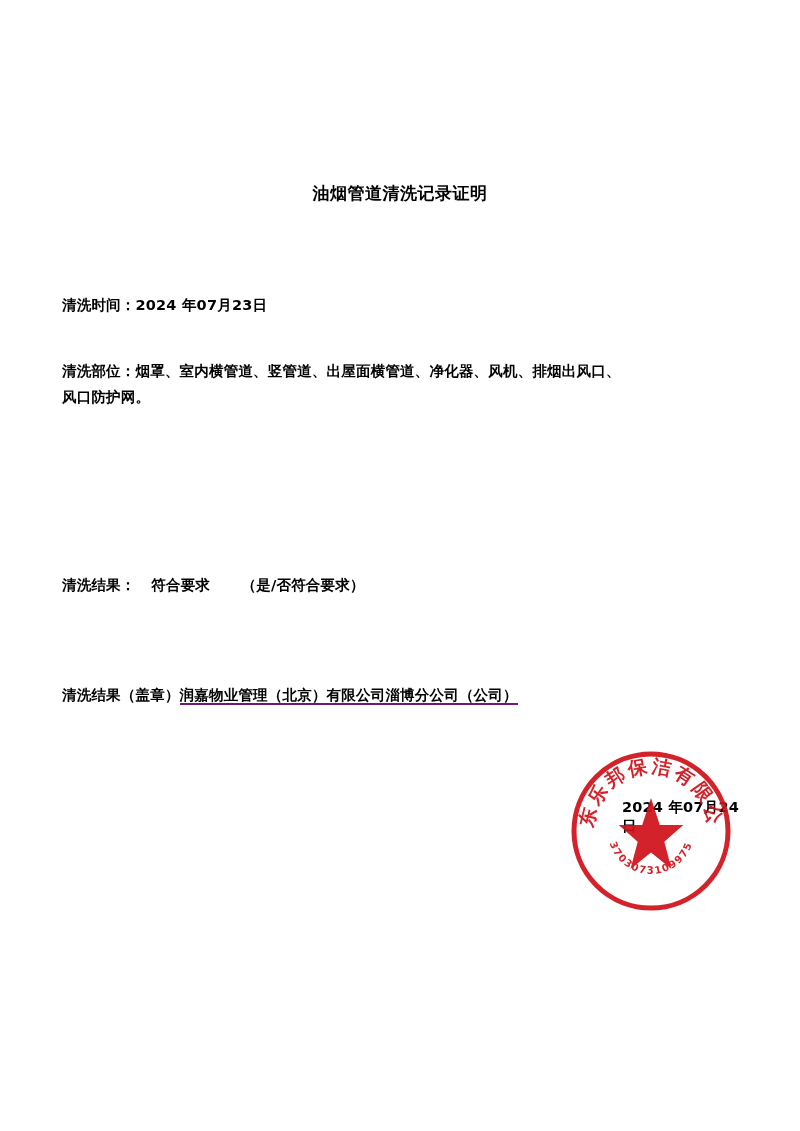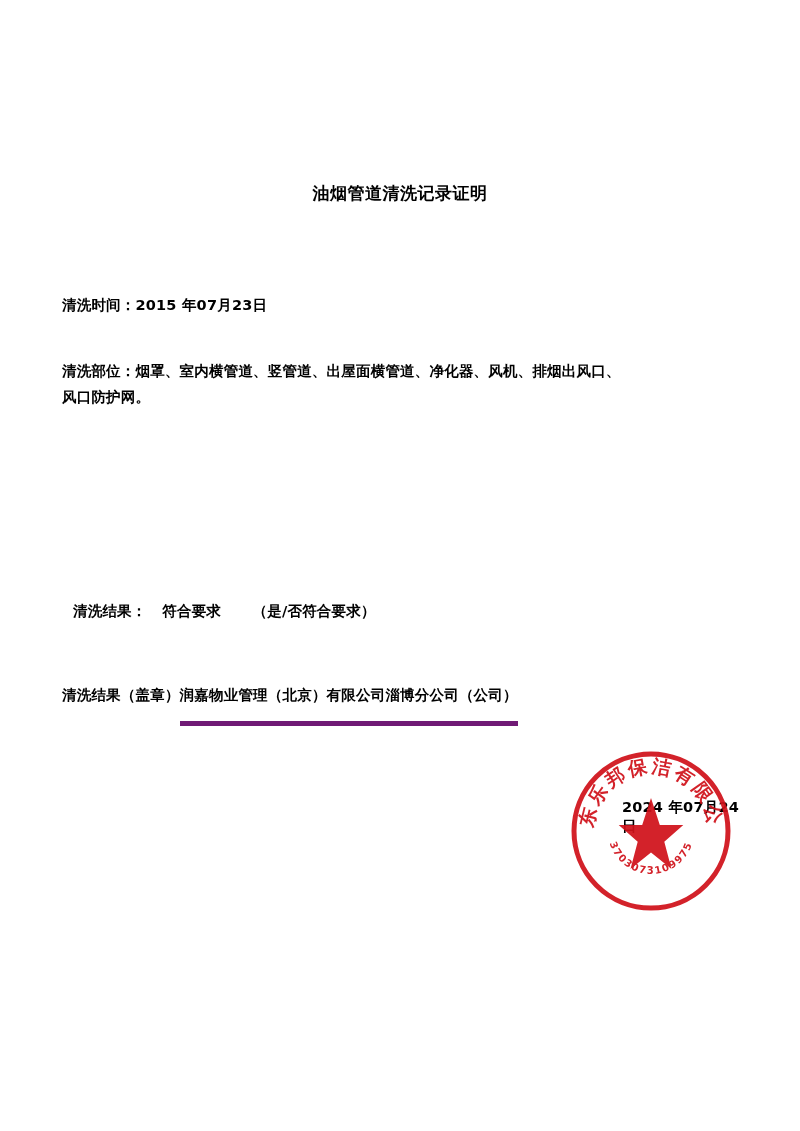--- a/index.html
+++ b/index.html
@@ -36,25 +36,25 @@
     left: 62px;
     font-size: 14.5px;
     font-weight: bold;
     line-height: 26px;
     letter-spacing: 0.2px;
     white-space: pre-wrap;
   }
   .field-time { top: 292px; }
   .field-parts { top: 358px; width: 560px; }
   .field-address { top: 515px; width: 620px; }
-  .field-result { top: 598px; width: 620px; margin-left: 11px; }
+  .field-result { top: 572px; width: 620px; }
   .field-unit { top: 682px; width: 640px; }
   .underline {
-    border-bottom: 5px solid #701a75;
-    padding-bottom: 18px;
+    border-bottom: 2px solid #701a75;
+    padding-bottom: 0;
   }
   .date-stamp {
     position: absolute;
     top: 798px;
     left: 604px;
     font-size: 14.5px;
     font-weight: bold;
     letter-spacing: 0.2px;
     z-index: 3;
     margin-left: 18px;
@@ -71,21 +71,21 @@
   }
   .seal svg { display: block; }
 </style>
 </head>
 <body>
 
 <div class="page">
 
   <div class="doc-title">油烟管道清洗记录证明</div>
 
-  <div class="field field-time">清洗时间：2015 年07月23日</div>
+  <div class="field field-time">清洗时间：2024 年07月23日</div>
 
   <div class="field field-parts">清洗部位：烟罩、室内横管道、竖管道、出屋面横管道、净化器、风机、排烟出风口、风口防护网。</div>
 
 
   <div class="field field-result">清洗结果：   符合要求      （是/否符合要求）</div>
 
   <div class="field field-unit"><span>清洗结果（盖章）</span><span class="underline">润嘉物业管理（北京）有限公司淄博分公司（公司）</span></div>
 
   <div class="date-stamp">2024 年07月24日</div>
 

